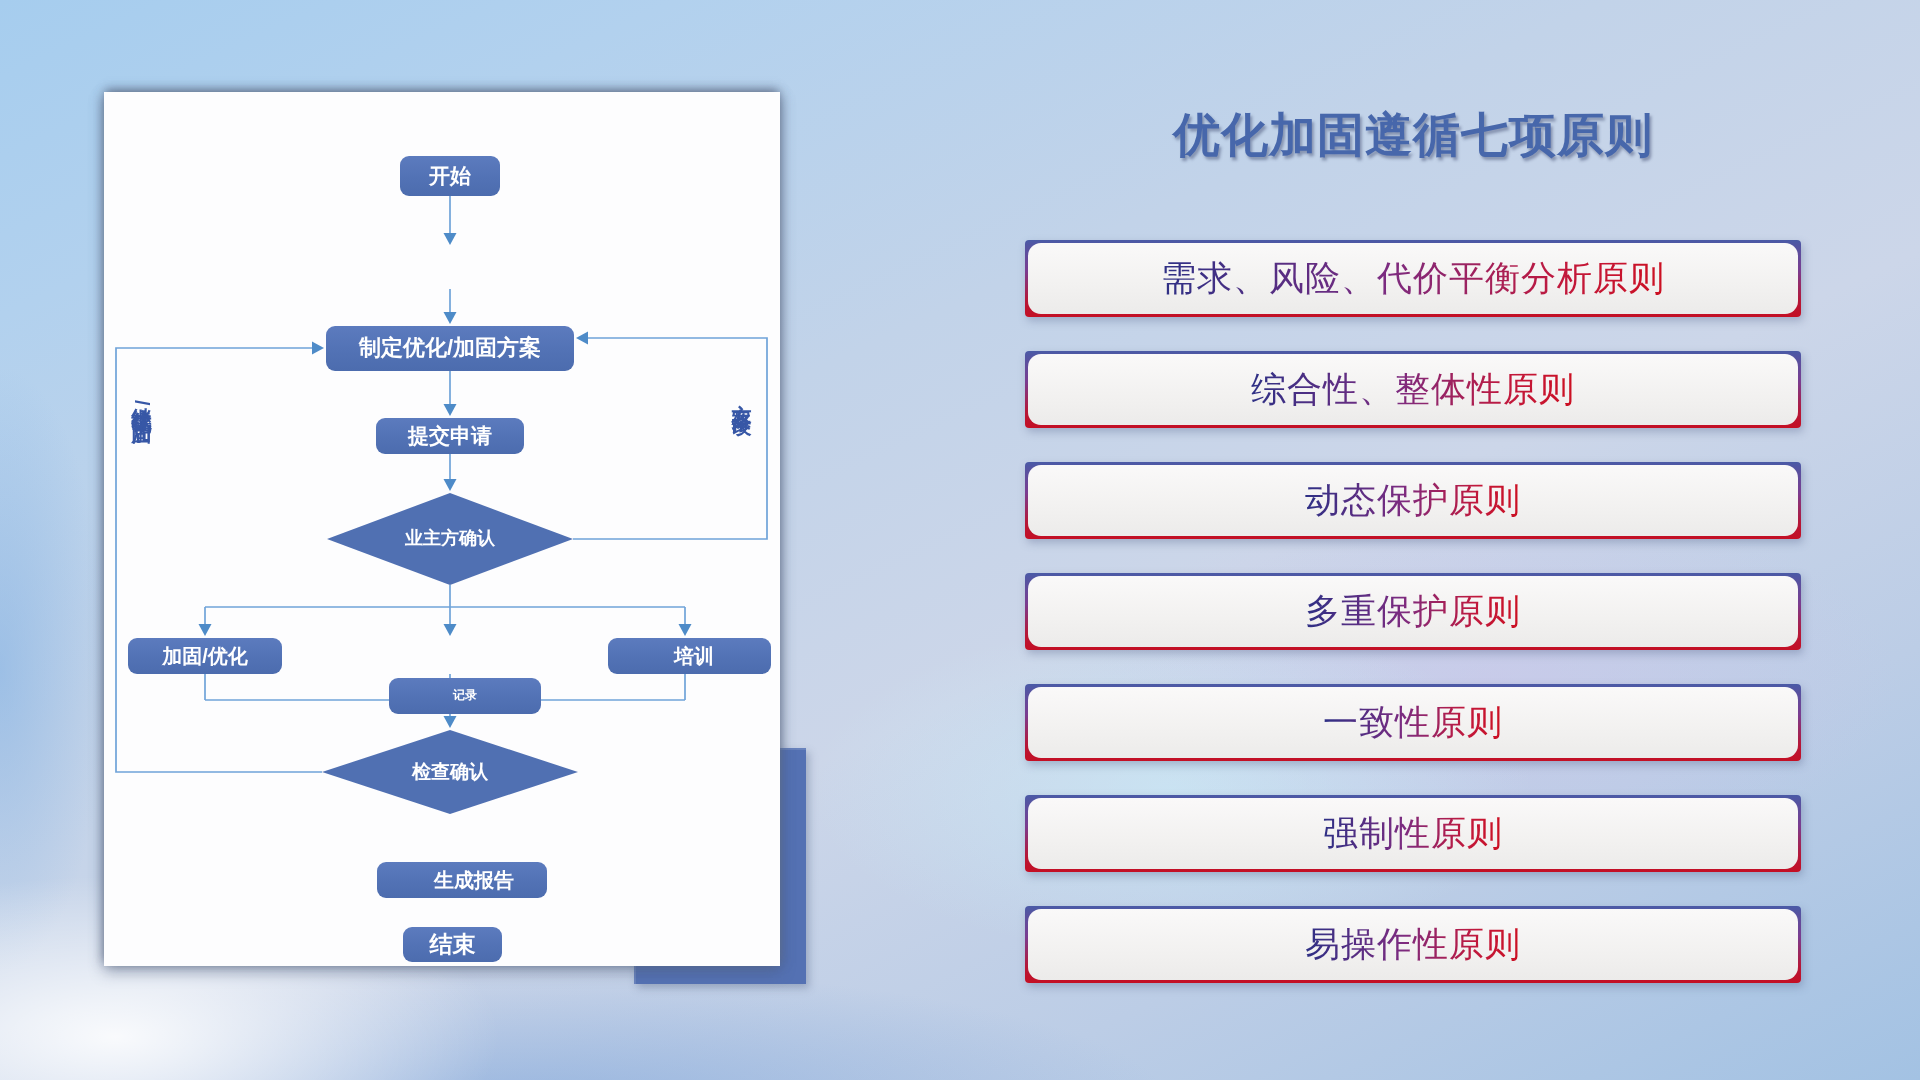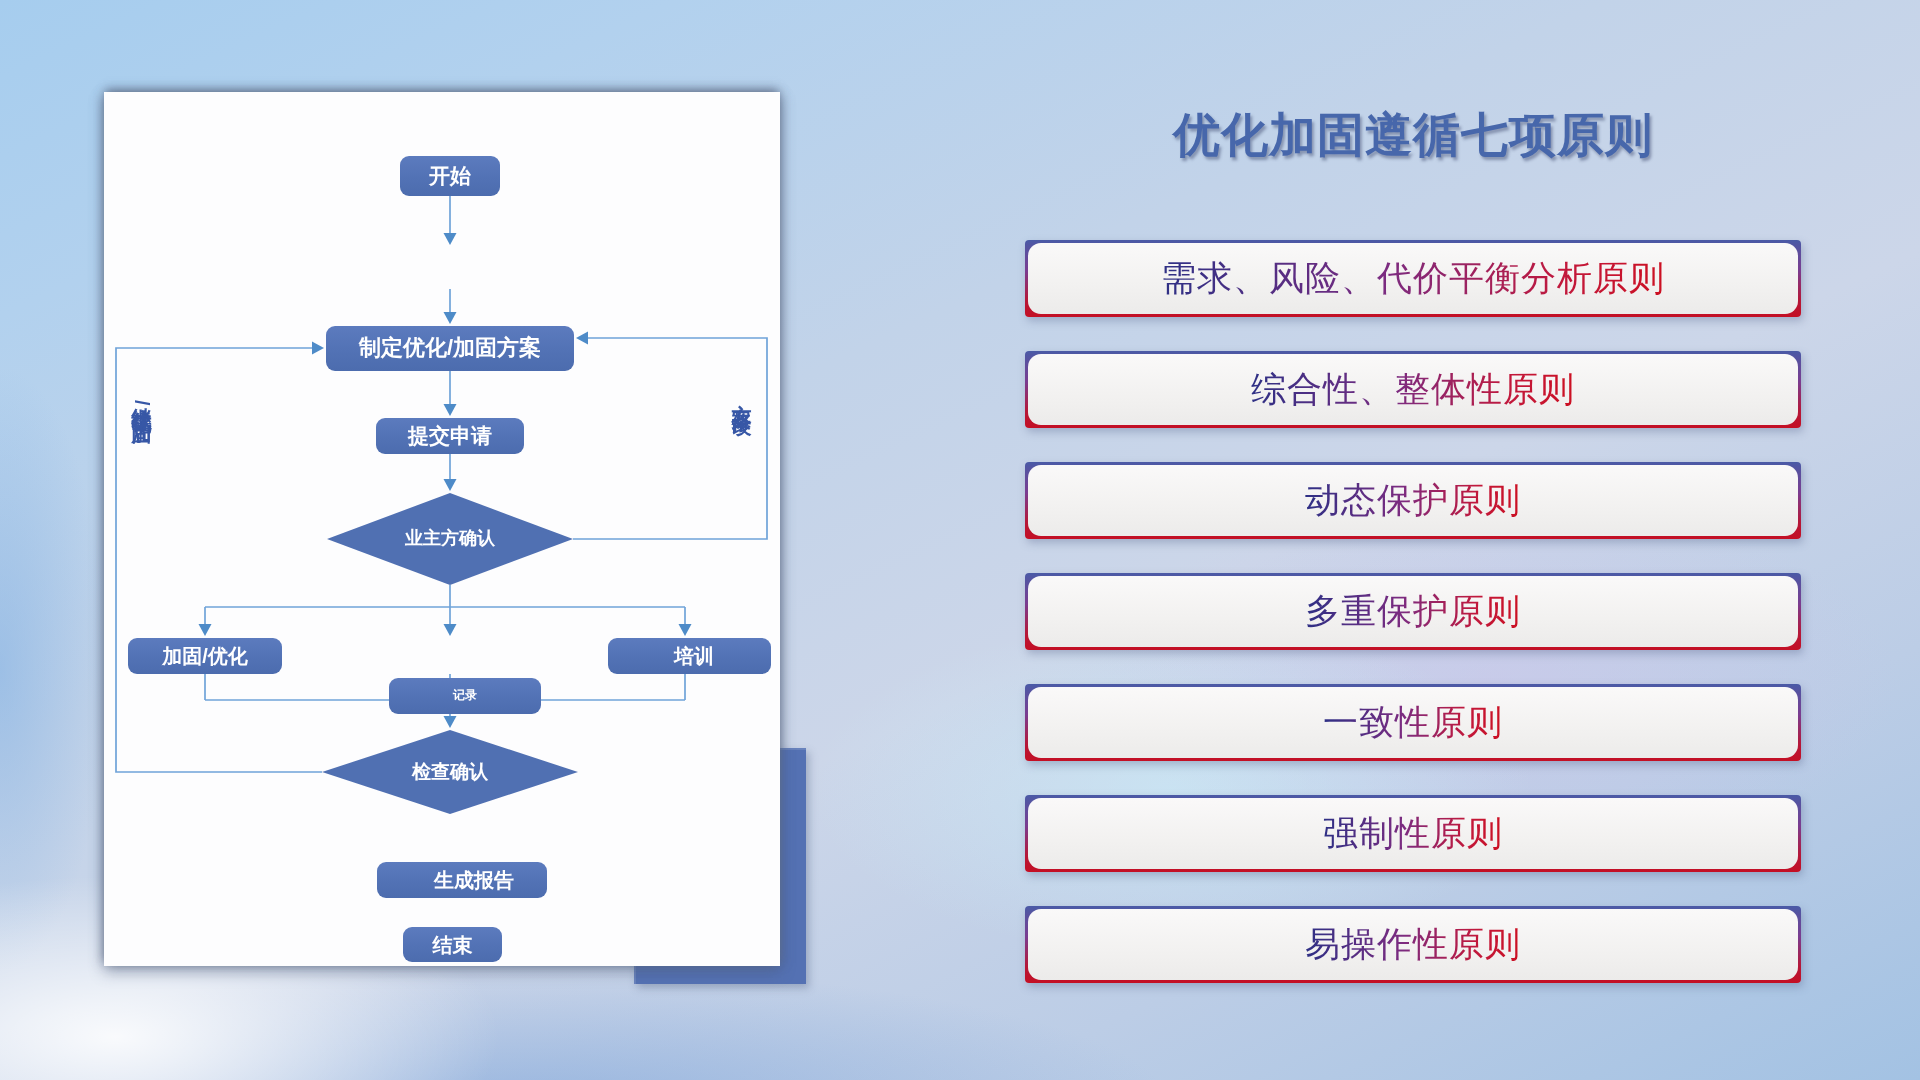--- a/index.html
+++ b/index.html
@@ -122,21 +122,21 @@
     <div class="node" style="left:24px;top:546px;width:154px;height:36px;font-size:20px;">加固/优化</div>
 
     <div class="node" style="left:285px;top:546px;width:152px;height:36px;font-size:12px;margin-top:40px;">记录</div>
 
     <div class="node" style="left:504px;top:546px;width:154px;height:36px;font-size:20px;padding-left:9px;">培训</div>
 
     <div class="node diamond" style="left:218px;top:638px;width:256px;height:84px;font-size:19px;">检查确认</div>
 
     <div class="node" style="left:273px;top:770px;width:146px;height:36px;font-size:20px;padding-left:24px;">生成报告</div>
 
-    <div class="node" style="left:299px;top:835px;width:99px;height:35px;font-size:20px;">结束</div>
+    <div class="node" style="left:299px;top:835px;width:99px;height:35px;font-size:23px;">结束</div>
 
     <div class="vlabel" style="left:28px;top:300px;height:260px;">继续优化/加固</div>
 
     <div class="vlabel" style="left:628px;top:296px;height:200px;letter-spacing:4px;">方案修改</div>
   </div>
 
   <h1 class="slide-title">优化加固遵循七项原则</h1>
 
   <div class="pbox" style="top:240px;">
     <div class="pbox-inner">

